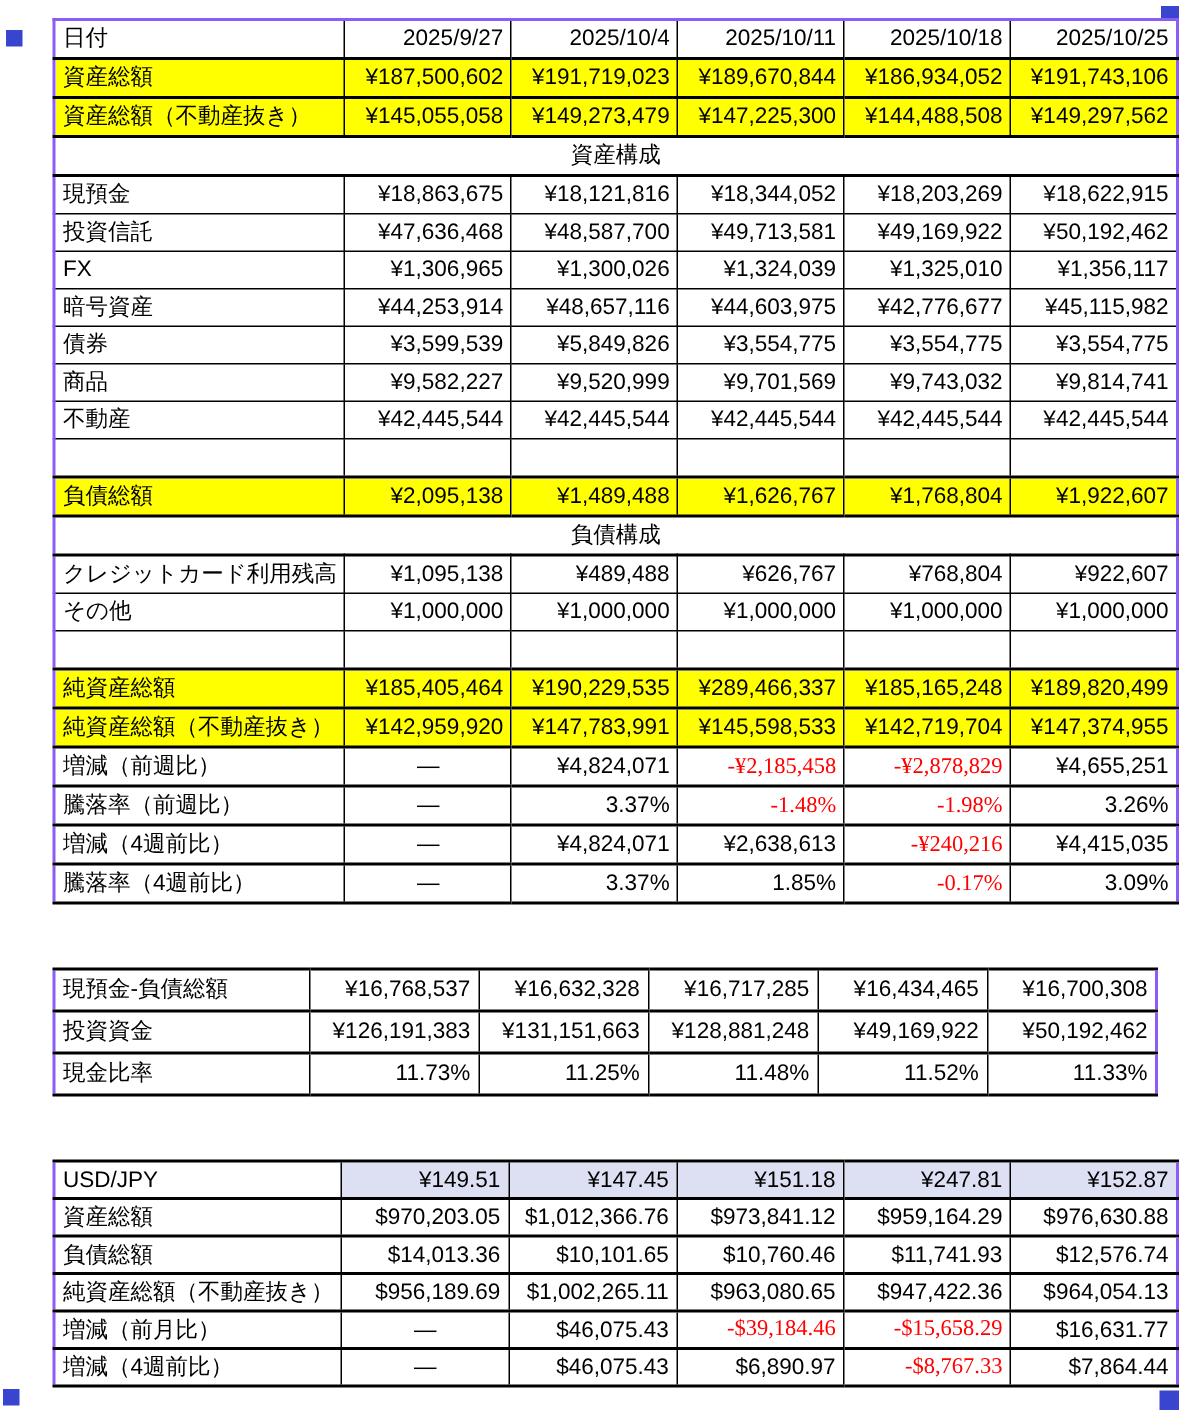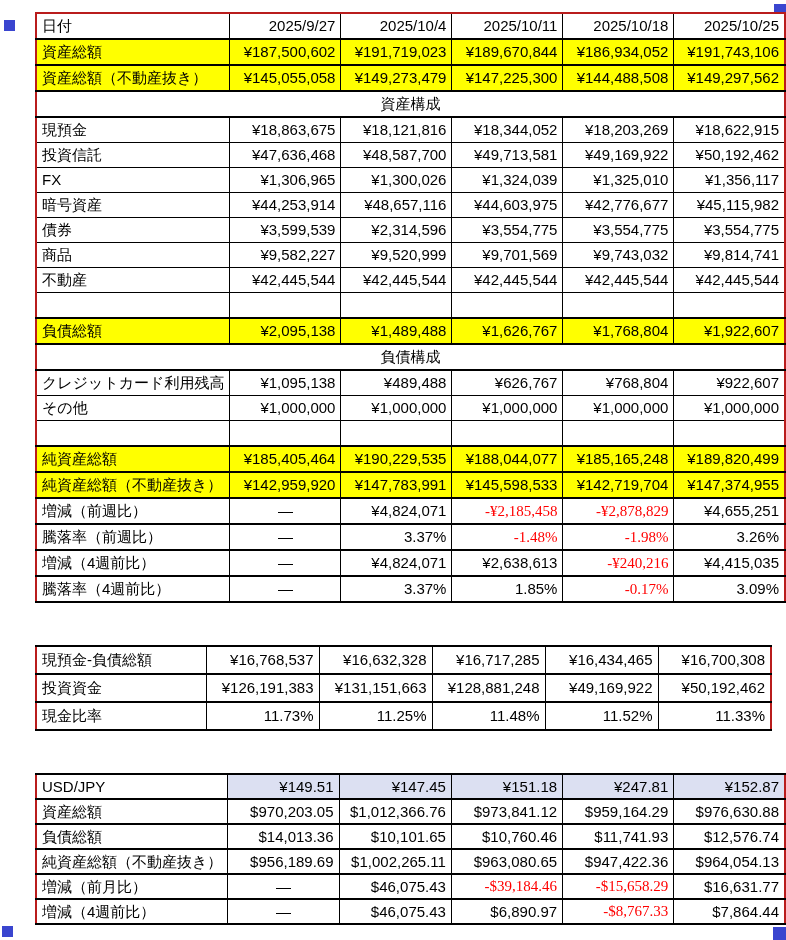--- a/index.html
+++ b/index.html
@@ -2,21 +2,21 @@
 <html style="--yellow: #ffff00; --lavender: #dce0f2; --neg: #ff0000; --handle: #3a45cf;"><head>
 <meta charset="utf-8">
 <style>
   html,body{margin:0;padding:0;}
   body{
     width:786px;height:940px;position:relative;background:#fff;
     font-family:"Liberation Sans","DejaVu Sans",sans-serif;color:#000;overflow:hidden;
   }
   table.sheet{
     border-collapse:collapse;table-layout:fixed;position:absolute;left:35px;
-    border:2px solid #b91c1c;
+    border:2px solid #8b5cf6;
   }
   #table1{top:12px;}
   #table2{top:645px;}
   #table3{top:773px;}
   td{
     border:1px solid #000;font-size:15px;padding:0 5px;overflow:hidden;
     white-space:nowrap;vertical-align:middle;background:#fff;
   }
   #table1 td{height:24px;line-height:24px;}
   #table2 td{height:26px;line-height:26px;margin-top:40px;}
@@ -109,21 +109,21 @@
         <td class="label">暗号資産</td>
         <td class="num">¥44,253,914</td>
         <td class="num">¥48,657,116</td>
         <td class="num">¥44,603,975</td>
         <td class="num">¥42,776,677</td>
         <td class="num">¥45,115,982</td>
       </tr>
       <tr>
         <td class="label">債券</td>
         <td class="num">¥3,599,539</td>
-        <td class="num">¥2,314,596</td>
+        <td class="num">¥5,849,826</td>
         <td class="num">¥3,554,775</td>
         <td class="num">¥3,554,775</td>
         <td class="num">¥3,554,775</td>
       </tr>
       <tr>
         <td class="label">商品</td>
         <td class="num">¥9,582,227</td>
         <td class="num">¥9,520,999</td>
         <td class="num">¥9,701,569</td>
         <td class="num">¥9,743,032</td>
@@ -177,21 +177,21 @@
         <td class="num"></td>
         <td class="num"></td>
         <td class="num"></td>
         <td class="num"></td>
         <td class="num"></td>
       </tr>
       <tr class="yellow">
         <td class="label">純資産総額</td>
         <td class="num">¥185,405,464</td>
         <td class="num">¥190,229,535</td>
-        <td class="num">¥188,044,077</td>
+        <td class="num">¥289,466,337</td>
         <td class="num">¥185,165,248</td>
         <td class="num">¥189,820,499</td>
       </tr>
       <tr class="yellow">
         <td class="label">純資産総額（不動産抜き）</td>
         <td class="num">¥142,959,920</td>
         <td class="num">¥147,783,991</td>
         <td class="num">¥145,598,533</td>
         <td class="num">¥142,719,704</td>
         <td class="num">¥147,374,955</td>

